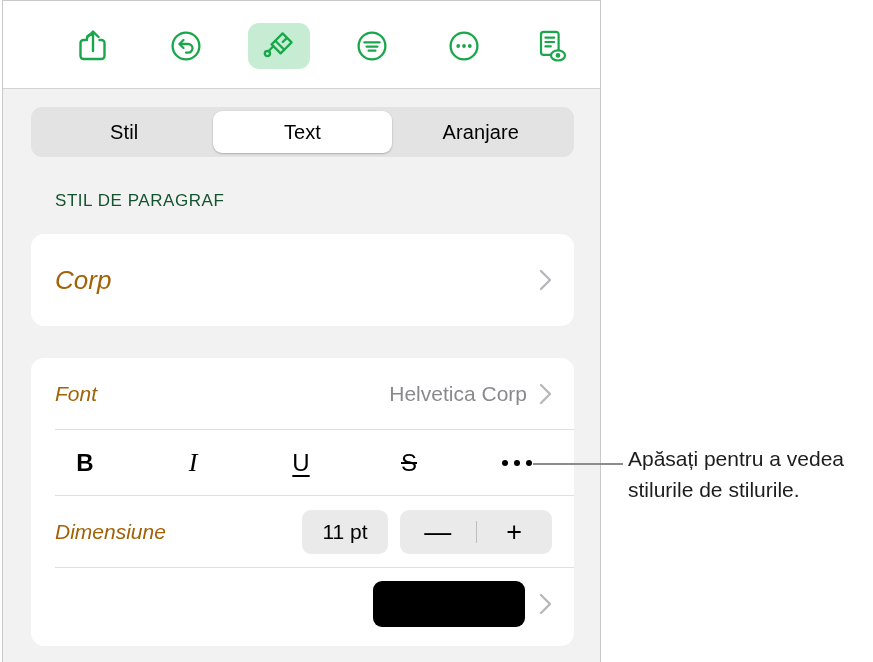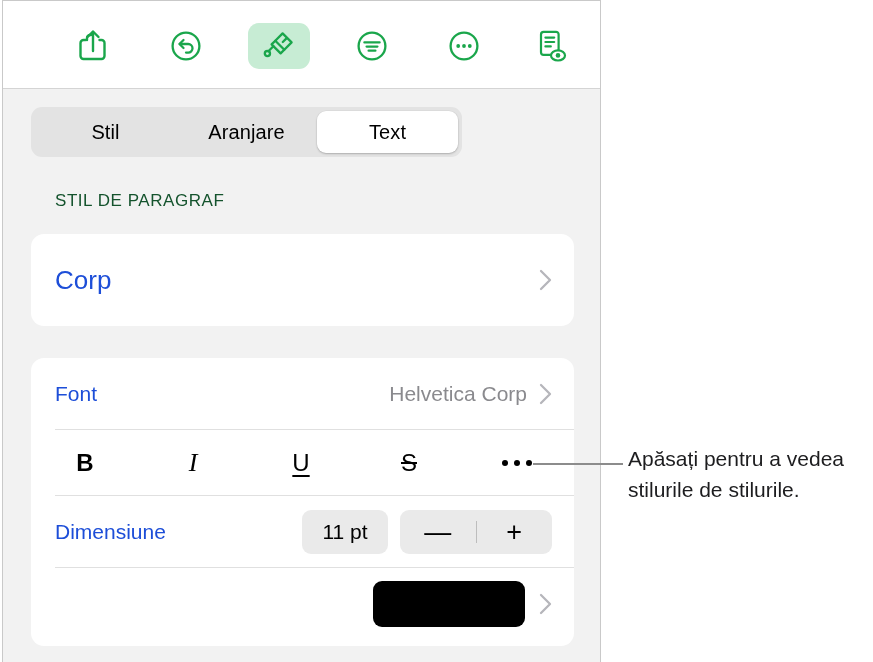--- a/index.html
+++ b/index.html
@@ -35,21 +35,21 @@
     border-radius: 11px;
     display: flex; align-items: center; justify-content: center;
     cursor: pointer;
   }
   .tb-btn.active { background: #c7ecd4; }
   .tb-btn svg { display: block; }
 
   
   .segmented {
     position: absolute; left: 28px; top: 106px;
-    width: 431px; height: 50px;
+    width: 543px; height: 50px;
     background: #e3e3e3;
     border-radius: 11px;
     display: flex; align-items: center;
     padding: 4px;
   }
   .seg {
     flex: 1; height: 42px;
     display: flex; align-items: center; justify-content: center;
     font-size: 20px; color: #000000;
     border-radius: 9px;
@@ -77,21 +77,21 @@
   }
   #card-style { top: 233px; height: 92px; }
   #card-main  { top: 357px; height: 288px; }
 
   .row {
     position: relative;
     display: flex; align-items: center;
     height: 72px;
     padding: 0 22px 0 24px;
   }
-  .row-label { font-size: 21px; color: #1d4ed8; }
+  .row-label { font-size: 21px; color: #a16207; font-style: italic; }
   .row-value { margin-left: auto; font-size: 21px; color: #8a8a8e; padding-right: 8px; }
   .chev {
     width: 13px; height: 22px; margin-left: 4px;
     flex: none;
   }
   .divider {
     position: absolute; left: 24px; right: 0; bottom: 0;
     height: 1px; background: #e0e0e0;
   }
 
@@ -243,22 +243,22 @@
             <path d="M10.4 17.4 h5.4"></path>
             <ellipse cx="23" cy="26.4" rx="7" ry="5.1" fill="#ffffff"></ellipse>
             <circle cx="23" cy="26.4" r="2.3" fill="#1aa64b" stroke="none"></circle>
           </svg>
         </span>
       </div>
     </div>
 
     <div class="segmented">
       <div class="seg">Stil</div>
+      <div class="seg selected">Text</div>
       <div class="seg">Aranjare</div>
-      <div class="seg selected">Text</div>
     </div>
 
     <div class="section-head">STIL DE PARAGRAF</div>
 
     <div class="card" id="card-style">
       <div class="row" id="row-corp">
         <span class="row-label">Corp</span>
         <span class="chev" style="margin-left:auto;">
           <svg width="13" height="22" viewBox="0 0 13 22" fill="none" stroke="#b6b6bb" stroke-width="2.3" stroke-linecap="round" stroke-linejoin="round">
             <path d="M2 2 L11 11 L2 20"></path>

